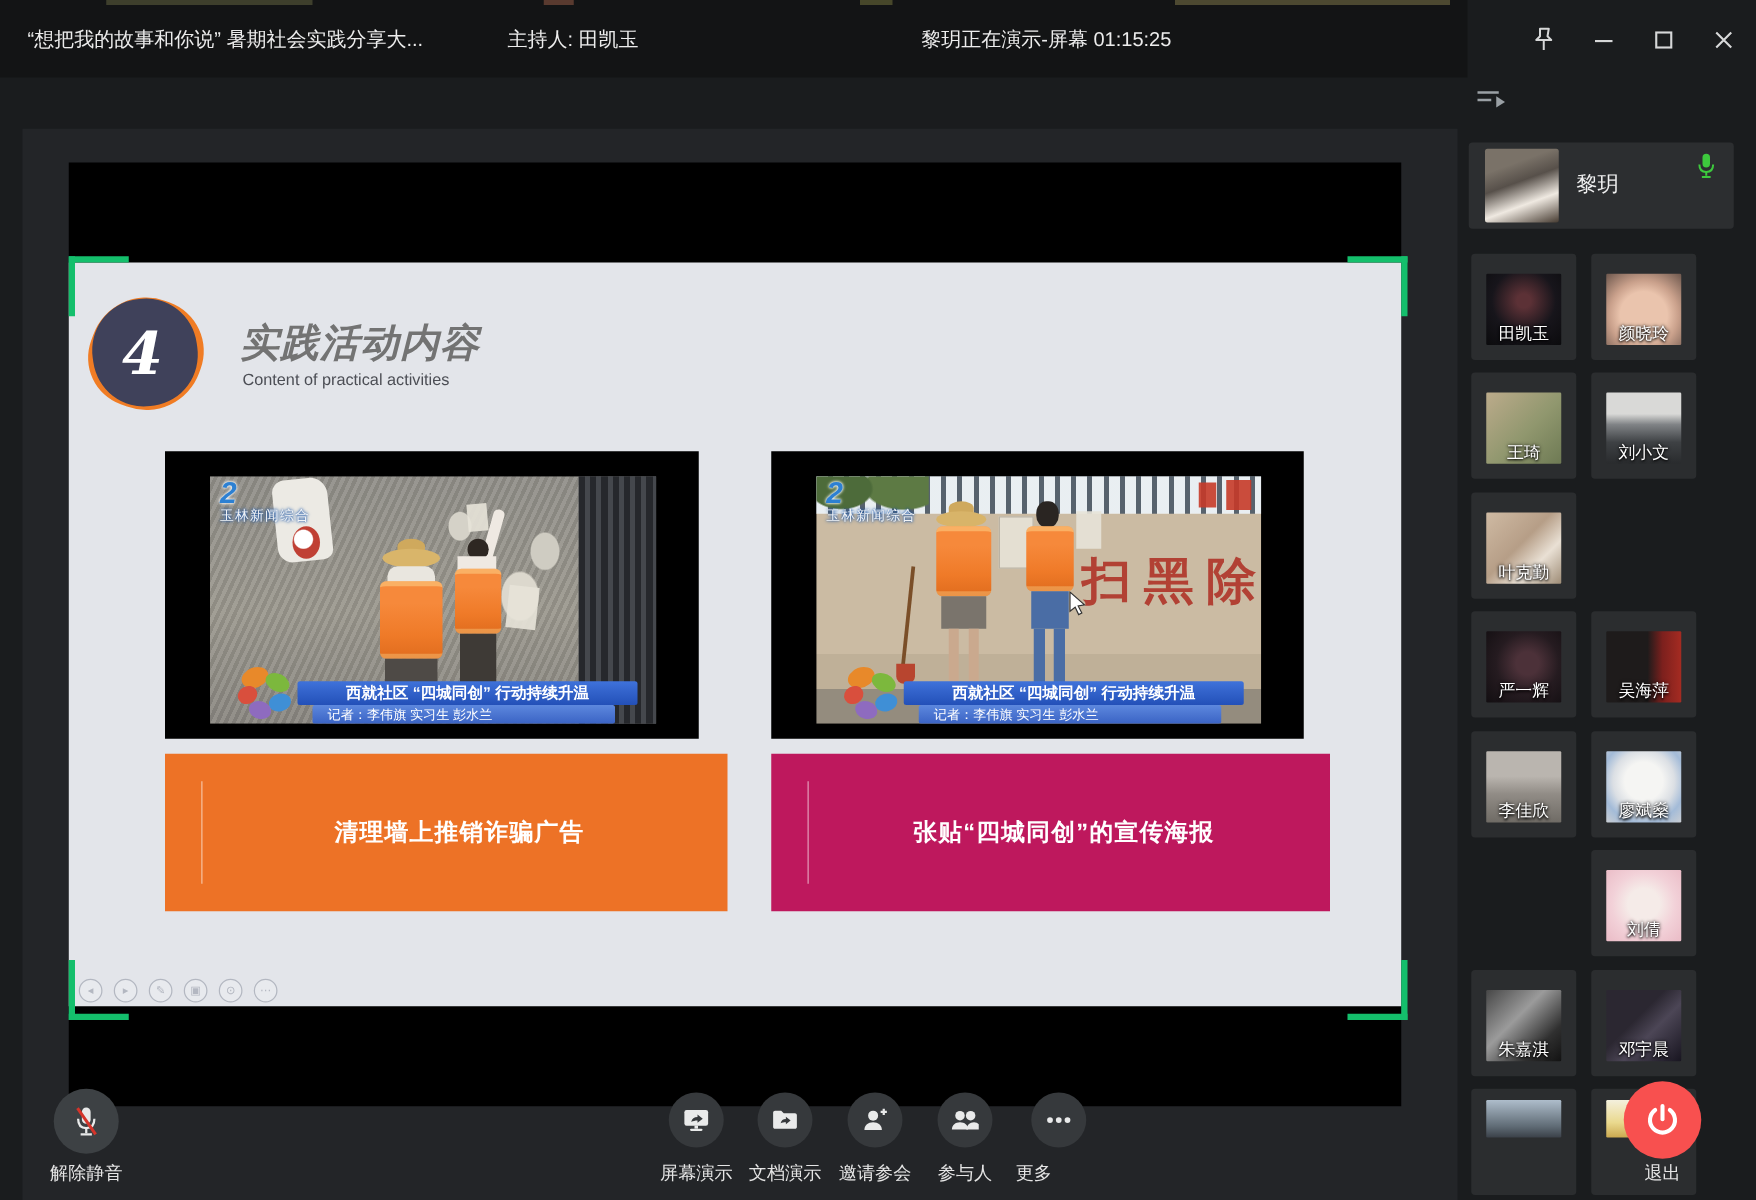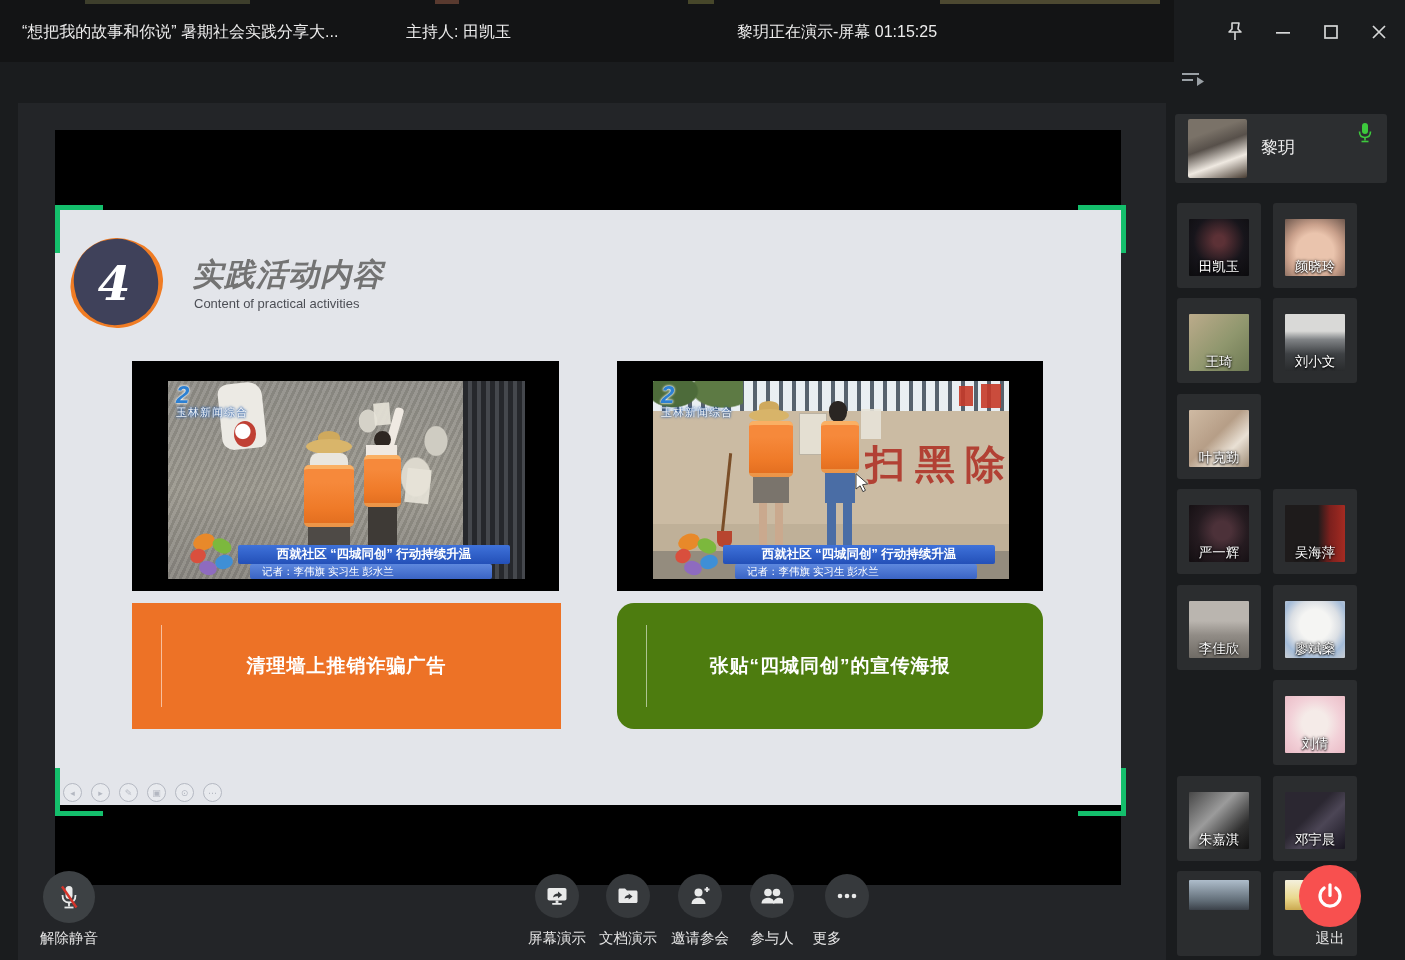--- a/index.html
+++ b/index.html
@@ -73,25 +73,25 @@
          background:repeating-linear-gradient(90deg,rgba(238,243,246,.95) 0 9px,rgba(84,95,106,.95) 9px 13px);}
   .trees{position:absolute;left:0;top:0;width:90px;height:34px;
          background:radial-gradient(40px 26px at 20px 10px,#4d6b3a 0 60%,transparent 65%),
                     radial-gradient(50px 30px at 70px 8px,#5d7a44 0 60%,transparent 65%);}
   .banner{position:absolute;background:#c73a28;opacity:.9;}
   .walltext{position:absolute;left:212px;top:56px;width:146px;overflow:hidden;white-space:nowrap;
             font-size:40px;font-weight:bold;color:rgba(172,38,28,.82);letter-spacing:10px;}
   .cursor-arrow{position:absolute;z-index:6;}
 
   
-  .label-box{position:absolute;width:429px;height:126px;display:flex;align-items:center;justify-content:center;}
+  .label-box{position:absolute;width:429px;height:126px;display:flex;align-items:center;justify-content:center;padding-left:21px;}
   .label-box .vline{position:absolute;left:29px;top:22px;bottom:22px;width:1px;background:rgba(255,255,255,.55);}
   .label-box .ltext{font-size:19px;font-weight:bold;color:#fff;letter-spacing:1px;}
   .label-orange{background:#ed7226;}
-  .label-navy{background:#4d7c0f;border-radius:17px;}
+  .label-navy{background:#be185d;}
 
   
   .pnav{position:absolute;left:8px;top:573px;display:flex;gap:9px;opacity:.55;}
   .pnav span{width:17px;height:17px;border:1px solid #8d93a0;border-radius:50%;color:#8d93a0;
              font-size:9px;display:flex;align-items:center;justify-content:center;background:rgba(255,255,255,.35);}
 
   
   .cirbtn{position:absolute;border-radius:50%;display:flex;align-items:center;justify-content:center;z-index:8;cursor:pointer;}
   .btn-dark{background:#36393c;}
   .tb-label{position:absolute;width:110px;text-align:center;font-size:14.5px;color:#e5e5e5;top:929px;z-index:8;}

